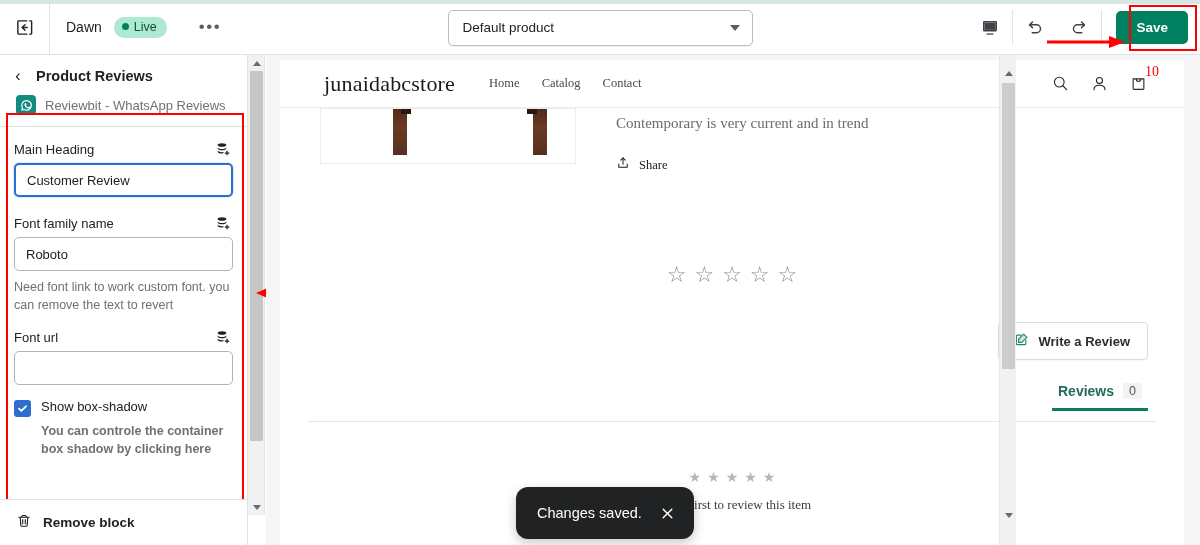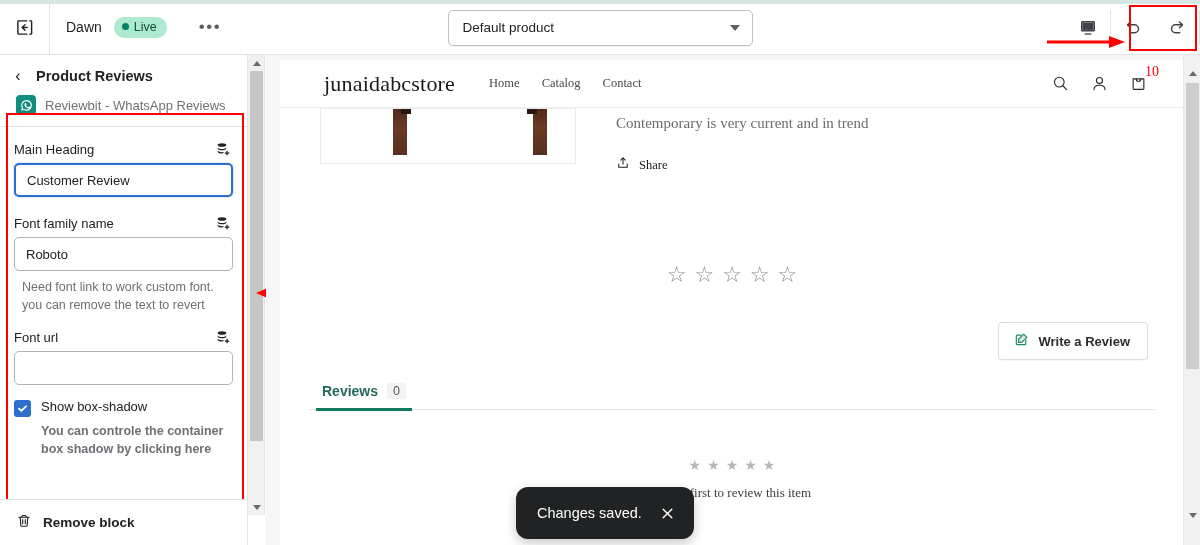--- a/index.html
+++ b/index.html
@@ -5,21 +5,21 @@
   * { box-sizing: border-box; }
   html, body {
     margin: 0; padding: 0;
     width: 1200px; height: 545px;
     overflow: hidden;
     font-family: "Liberation Sans", sans-serif;
     background: #ffffff;
   }
   #app {
     position: relative;
-    width: 1200px; height: 545px;
+    width: 1016px; height: 545px;
     background: #fff;
   }
 
   
   .topbar {
     position: absolute; left: 0; top: 0;
     width: 1200px; height: 55px;
     background: #ffffff;
     border-bottom: 1px solid #e1e3e5;
     display: flex; align-items: center;
@@ -163,21 +163,21 @@
     font-family: "Liberation Sans", sans-serif;
     background: #fff;
     outline: none;
   }
   .txt-input.focused {
     border: 2px solid #2c6ecb;
     box-shadow: 0 0 0 1px rgba(44,110,203,0.15);
   }
   .help-text {
     font-size: 12.5px; color: #6d7175;
-    line-height: 18px; margin: 7px 0 15px 8px;
+    line-height: 18px; margin: 7px 0 15px 0;
   }
   .checkbox-row { display: flex; gap: 10px; margin-top: 14px; }
   .cb {
     width: 17px; height: 17px; border-radius: 3px;
     background: #2c6ecb; flex: none;
     display: flex; align-items: center; justify-content: center;
     margin-top: 1px; cursor: pointer;
   }
   .cb-label { font-size: 13px; color: #202223; }
   .cb-help {
@@ -322,23 +322,23 @@
   }
   .write-btn {
     background: #fff; border: 1px solid #dcdcdc; border-radius: 4px;
     padding: 9px 17px 9px 15px;
     font-size: 13px; font-weight: 700; color: #2d2d2d;
     display: inline-flex; align-items: center; gap: 9px;
     cursor: pointer;
     box-shadow: 0 1px 1px rgba(0,0,0,0.04);
   }
   .tabs-row {
-    display: flex; align-items: flex-start; justify-content: space-between;
+    display: flex; align-items: flex-end; justify-content: space-between;
     margin-top: 23px; border-bottom: 1px solid #e6e6e6;
-    padding: 0 8px 0 8px;
+    padding: 0 8px 12px 8px;
     flex-direction: column;
   }
   .tab-reviews {
     display: inline-flex; align-items: center; gap: 9px;
     padding: 0 6px 9px 6px;
     border-bottom: 3px solid #0f7a63;
     margin-bottom: -2px;
     cursor: pointer;
   }
   .tab-label {
@@ -461,20 +461,23 @@
           <path d="M9.3 5.4 6.1 8.6l3.2 3.1"></path>
         </svg>
       </div>
       <div class="tb-icon-btn">
         <svg width="22" height="22" viewBox="0 0 24 24" fill="none" stroke="#3f4246" stroke-width="1.6" stroke-linecap="round" stroke-linejoin="round">
           <path d="M17.5 8.5h-7.2a4.3 4.3 0 0 0 0 8.6H15"></path>
           <path d="M14.7 5.4l3.2 3.2-3.2 3.1"></path>
         </svg>
       </div>
       <div class="tb-sep"></div>
+      <div class="tb-save-wrap">
+        <button class="save-btn">Save</button>
+      </div>
     </div>
 
     <div class="save-highlight"></div>
     <svg class="arrow-save" viewBox="0 0 78 12">
       <line x1="0" y1="6" x2="64" y2="6" stroke="#ff0000" stroke-width="3"></line>
       <polygon points="62,0 78,6 62,12" fill="#ff0000"></polygon>
     </svg>
   </div>
 
   <div class="sidebar">

